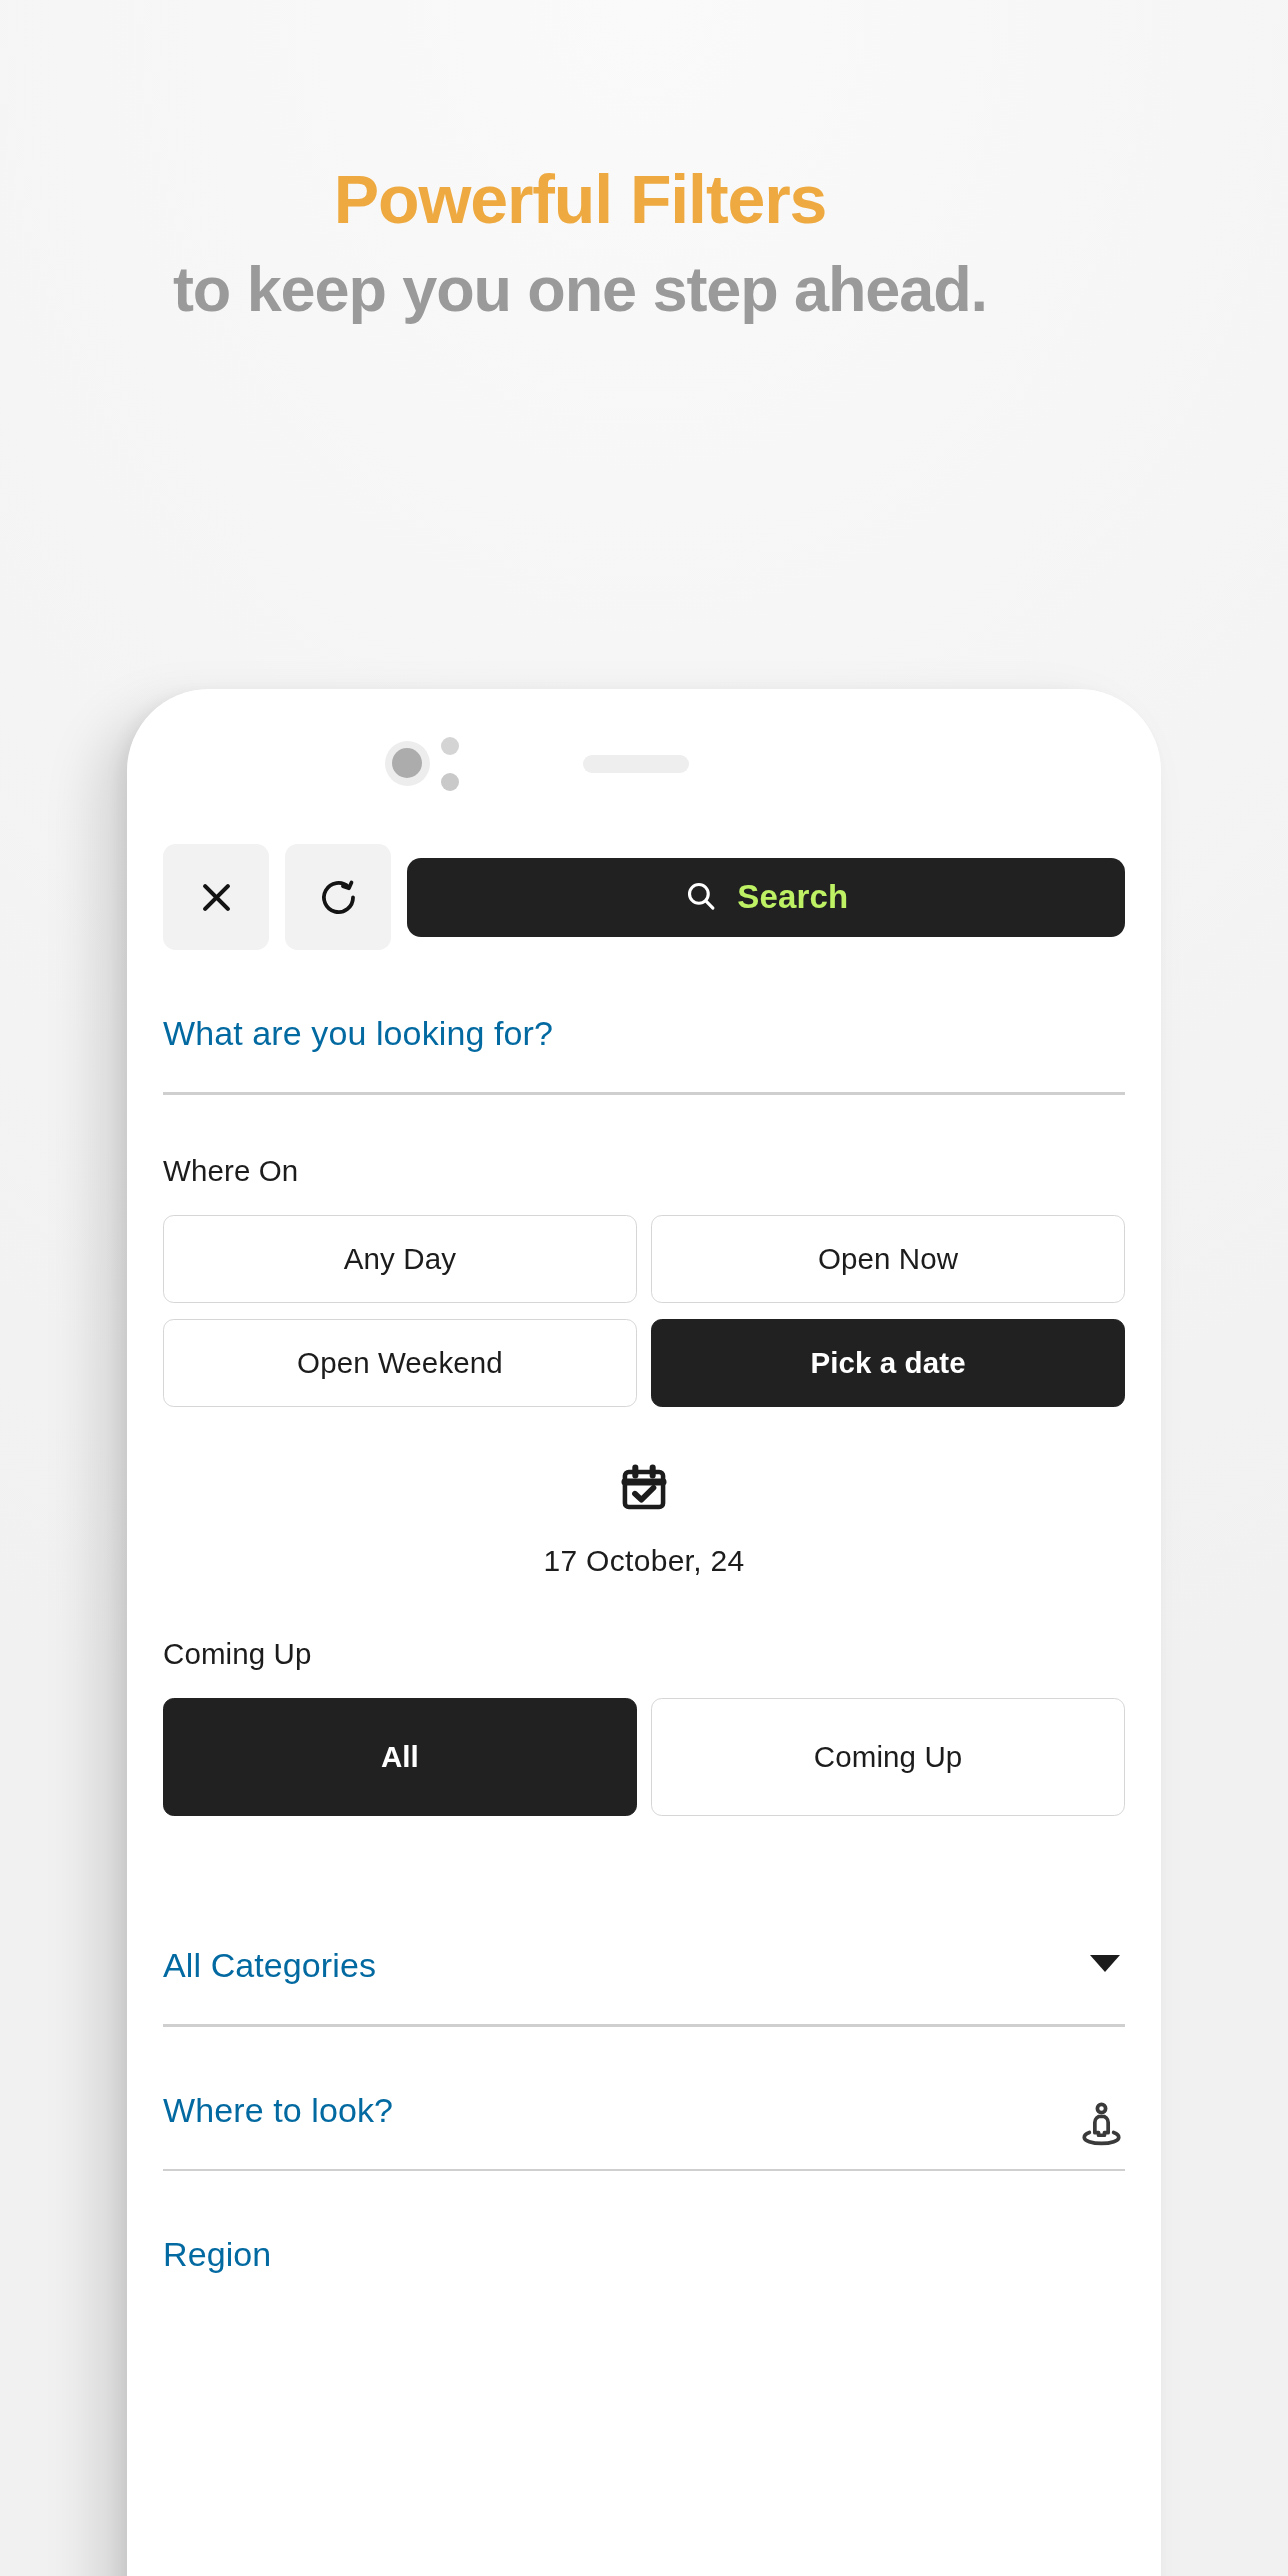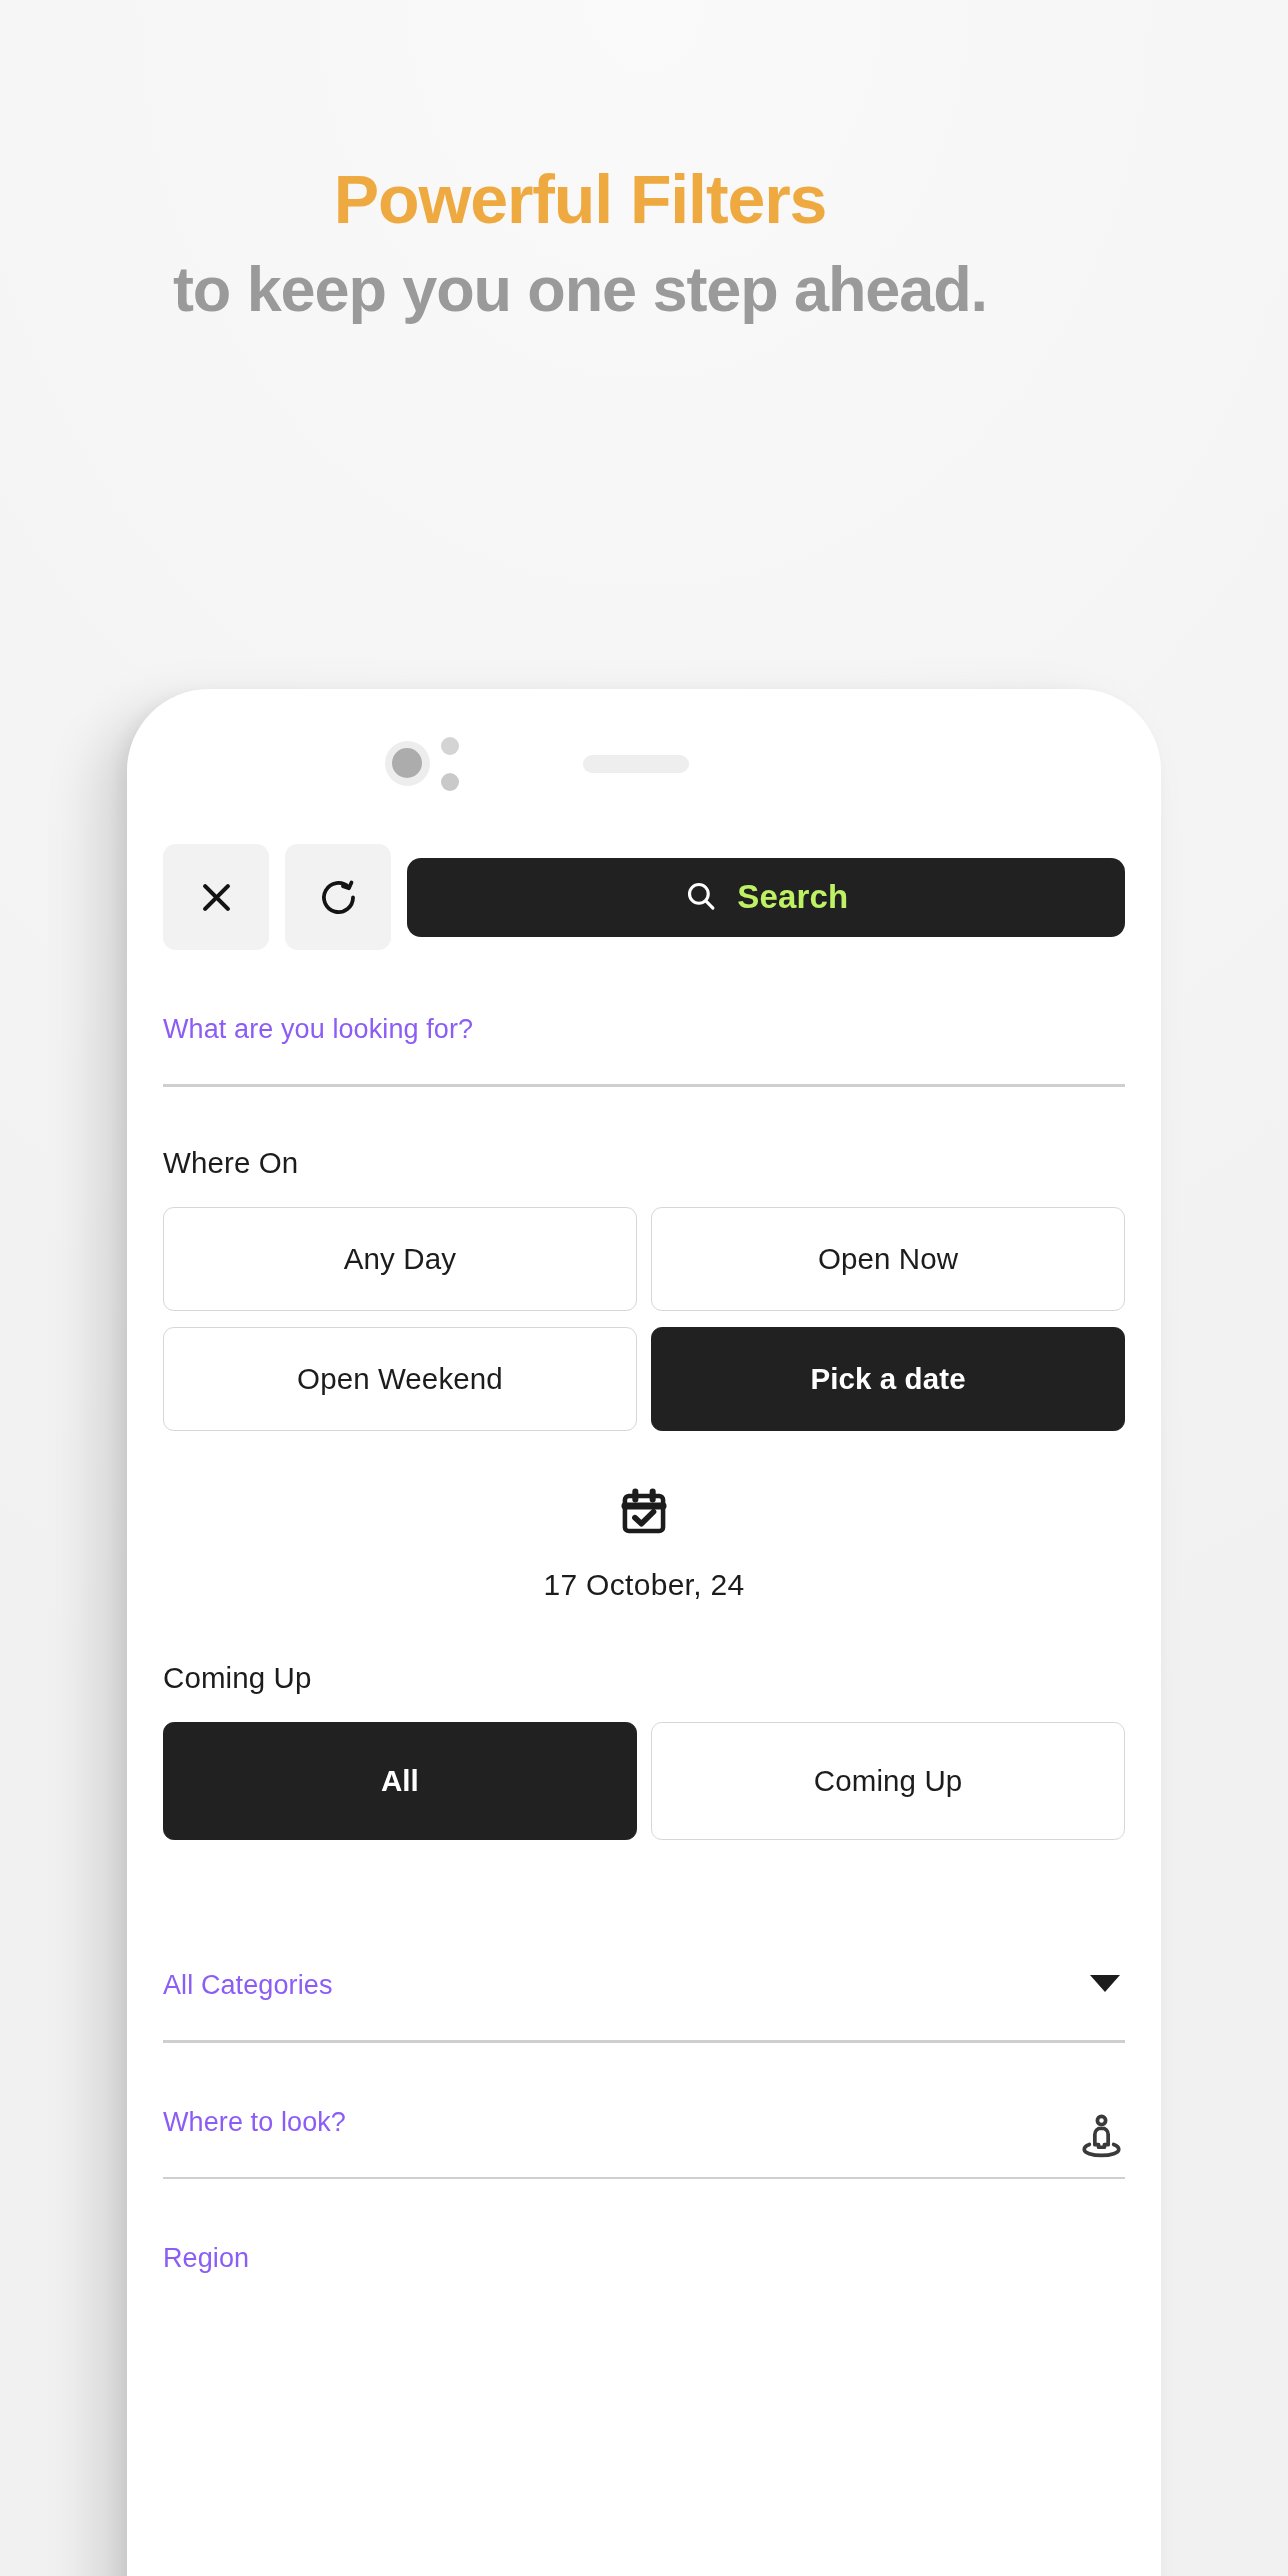--- a/index.html
+++ b/index.html
@@ -185,22 +185,22 @@
     font-weight: 700;
     letter-spacing: 0.2px;
   }
 
   
   .field {
     margin-top: 64px;
     position: relative;
   }
   .field .field-text {
-    font-size: 27px;
-    color: #8b5cf6;
+    font-size: 34px;
+    color: #0369a1;
     font-weight: 400;
     letter-spacing: 0.1px;
     display: block;
     padding-bottom: 39px;
   }
   .field .underline {
     height: 2.7px;
     background: #cfcfcf;
     width: 100%;
   }
@@ -223,21 +223,21 @@
     letter-spacing: 0.1px;
   }
 
   
   .chip-grid {
     display: grid;
     grid-template-columns: 1fr 1fr;
     gap: 16px 14.3px;
   }
   .chip {
-    height: 104px;
+    height: 88px;
     border-radius: 10.7px;
     display: flex;
     align-items: center;
     justify-content: center;
     font-size: 29.5px;
     cursor: pointer;
     border: 1.8px solid #d6d6d6;
     background: #ffffff;
     color: #1c1c1c;
     letter-spacing: 0.1px;

